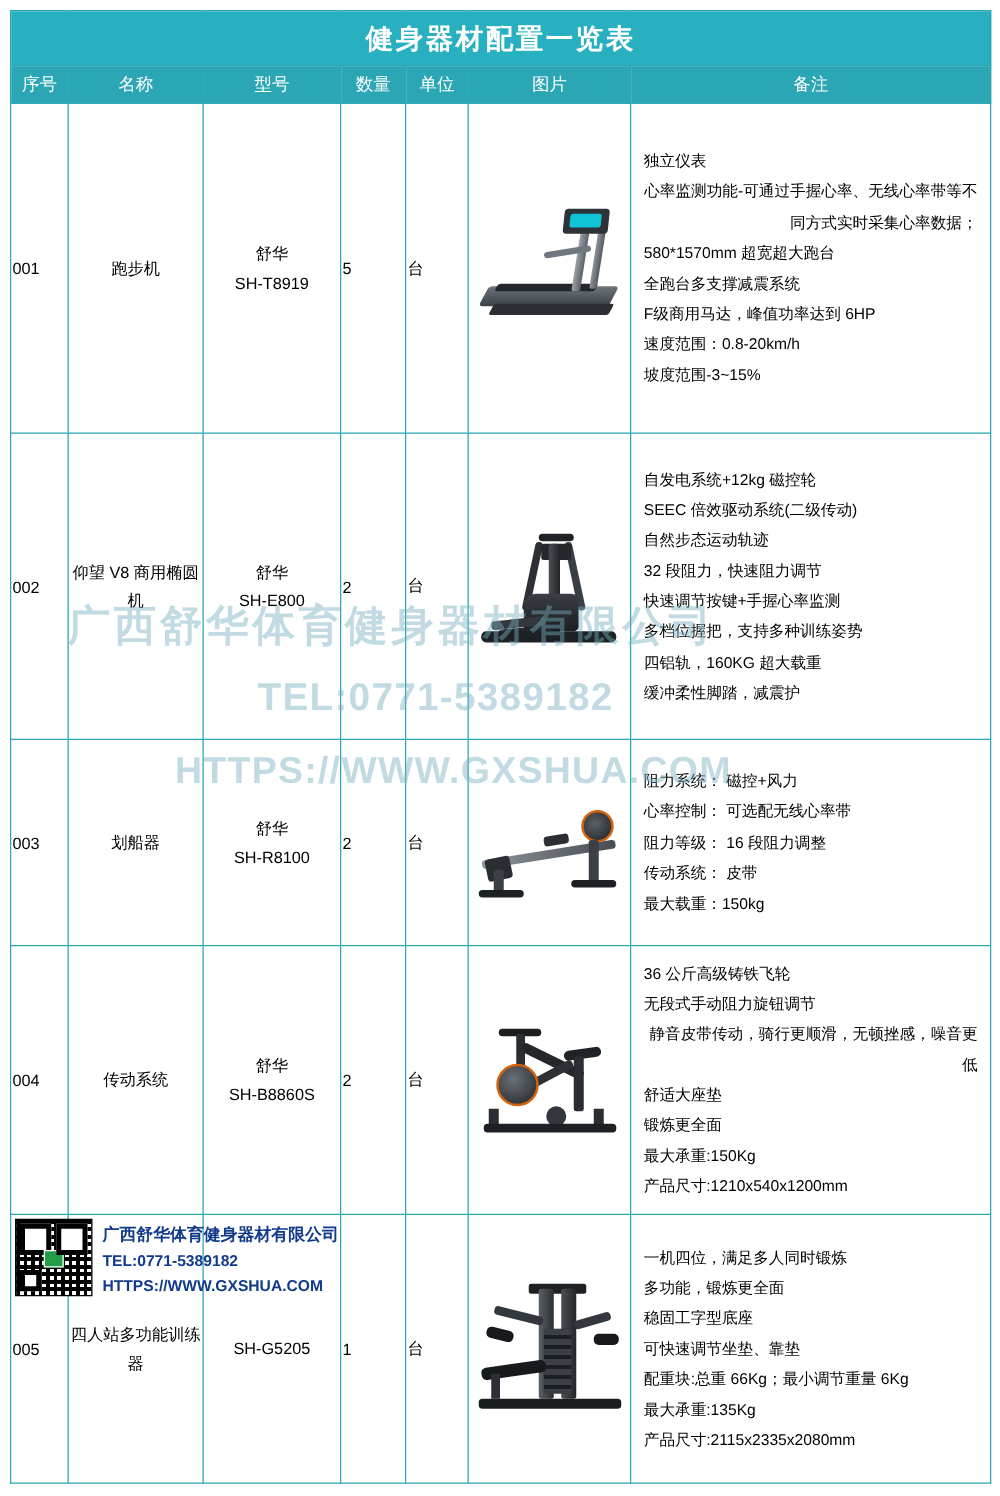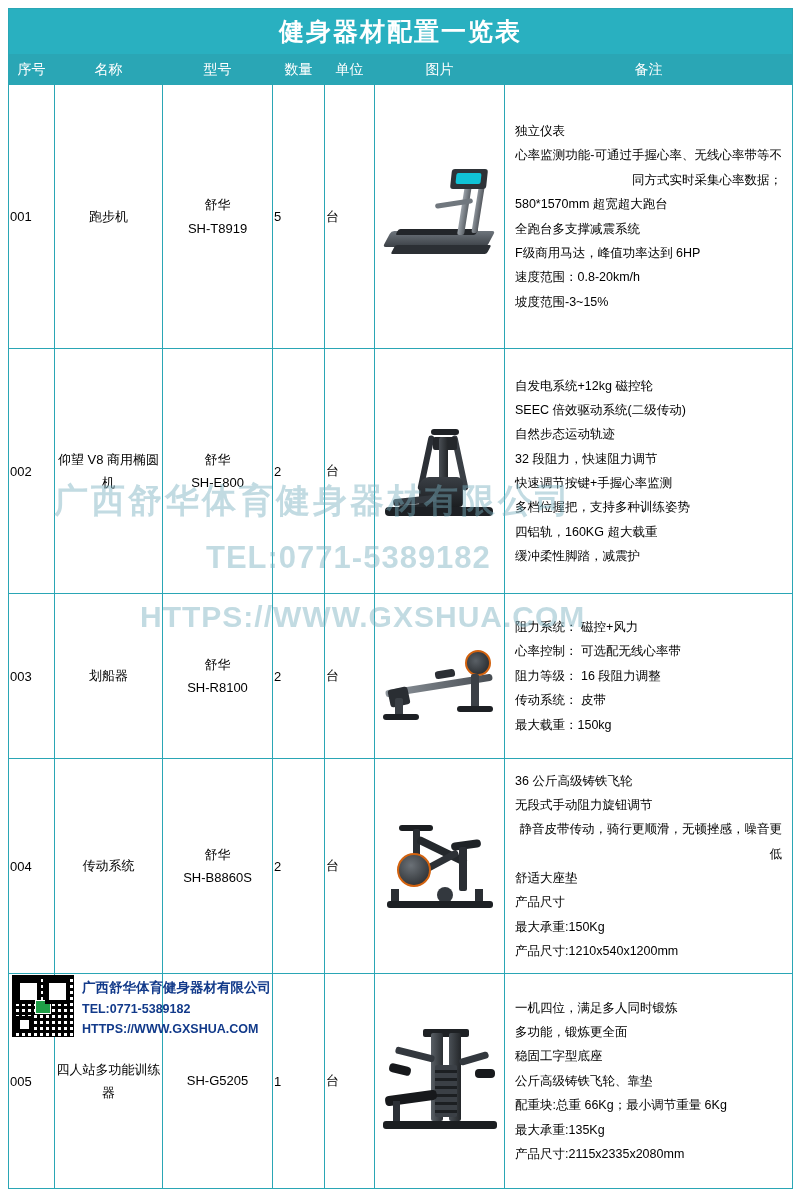--- a/index.html
+++ b/index.html
@@ -27,21 +27,21 @@
     border: 1px solid #2aa6b5;
   }
   table.cfg td, table.cfg th {
     border: 1px solid #2aa6b5;
     vertical-align: middle;
   }
   .title-row td {
     background: #29b0c0;
     color: #ffffff;
     text-align: center;
-    font-size: 25px;
+    font-size: 22px;
     font-weight: bold;
     letter-spacing: 2px;
     height: 44px;
     padding: 6px 12px;
   }
   .head-row td {
     background: #2aa6b5;
     color: #ffffff;
     text-align: center;
     font-size: 14px;
@@ -604,21 +604,21 @@
             <div class="footf"></div>
               <div class="footb"></div>
             <div class="basebar"></div>
           </div>
         </td>
         <td class="cell-note">
           <div class="note-line">36 公斤高级铸铁飞轮</div>
           <div class="note-line">无段式手动阻力旋钮调节</div>
           <div class="note-wrap">静音皮带传动，骑行更顺滑，无顿挫感，噪音更低</div>
           <div class="note-line">舒适大座垫</div>
-          <div class="note-line">产品尺寸</div>
+          <div class="note-line">锻炼更全面</div>
           <div class="note-line">最大承重:150Kg</div>
           <div class="note-line">产品尺寸:1210x540x1200mm</div>
         </td>
       </tr>
 
       <tr style="height:215px">
         <td class="cell-idx">005</td>
         <td class="cell-name">四人站多功能训练器</td>
         <td class="cell-model">
           <div>SH-G5205</div>
@@ -637,21 +637,21 @@
               <div class="padR"></div>
             <div class="bench"></div>
               <div class="benchleg"></div>
             <div class="baseg"></div>
           </div>
         </td>
         <td class="cell-note">
           <div class="note-line">一机四位，满足多人同时锻炼</div>
           <div class="note-line">多功能，锻炼更全面</div>
           <div class="note-line">稳固工字型底座</div>
-          <div class="note-line">公斤高级铸铁飞轮、靠垫</div>
+          <div class="note-line">可快速调节坐垫、靠垫</div>
           <div class="note-line">配重块:总重 66Kg；最小调节重量 6Kg</div>
           <div class="note-line">最大承重:135Kg</div>
           <div class="note-line">产品尺寸:2115x2335x2080mm</div>
         </td>
       </tr>
     </tbody>
   </table>
 
   <div class="watermark">
     <div class="wm-line wm1">广西舒华体育健身器材有限公司</div>

